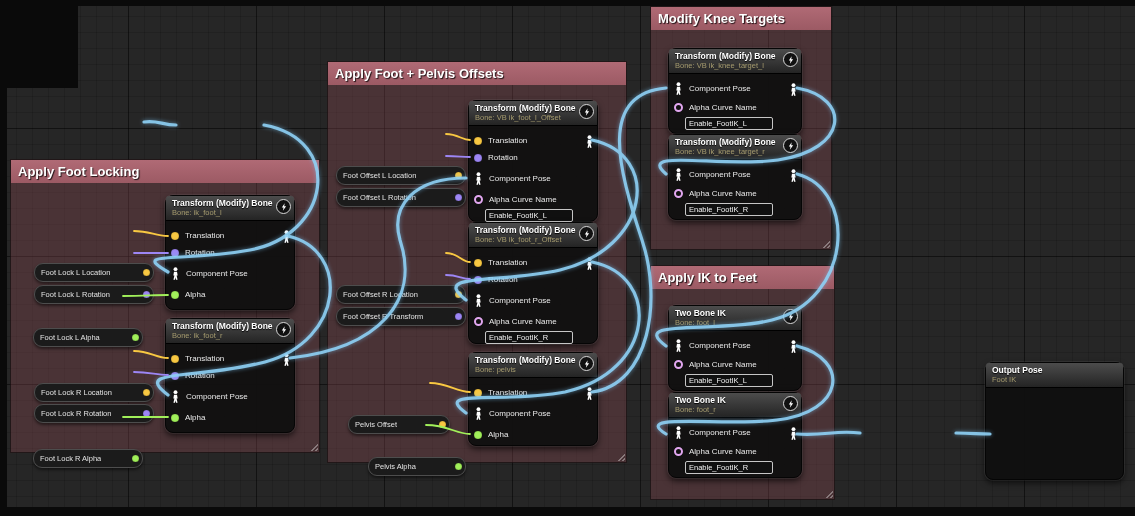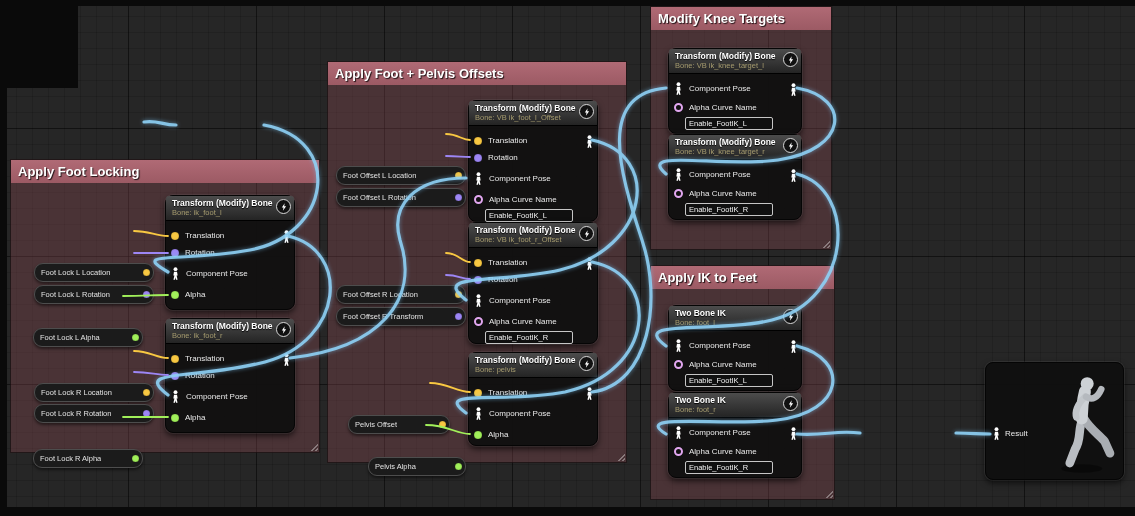--- a/index.html
+++ b/index.html
@@ -419,36 +419,23 @@
         </div>
       <div class="curve-box">Enable_FootIK_R</div>
     </div>
     <svg class="pp pose-out" style="top:34px" viewBox="0 0 8 12">
         <use href="#person"></use>
       </svg>
   </div>
 
 
   <div class="node" style="left:985px;top:362px;width:137px;height:116px">
-    <div class="node-body" style="height:88px">
-      <div class="result-pin">
-        <svg class="pp" viewBox="0 0 8 12">
-            <use href="#person"></use>
-          </svg>
-        <span class="pin-label">Result</span>
-      </div>
-      <svg class="mannequin" viewBox="0 0 60 92">
-        <ellipse cx="27" cy="86" rx="19" ry="4" fill="rgba(0,0,0,0.4)"></ellipse>
-        <path d="M28,40 C23,51 27,58 21,68 L16,81" stroke="#b9bdc2" stroke-width="8" fill="none" stroke-linecap="round"></path>
-        <path d="M29,40 C35,50 43,55 48,61 L53,72" stroke="#a9adb2" stroke-width="8" fill="none" stroke-linecap="round"></path>
-        <path d="M30,15 C28,23 27,31 27,40" stroke="#cdd1d5" stroke-width="11" fill="none" stroke-linecap="round"></path>
-        <path d="M30,20 C24,26 20,32 22,39" stroke="#c2c6ca" stroke-width="6" fill="none" stroke-linecap="round"></path>
-        <path d="M31,20 C37,24 42,20 45,13" stroke="#b5b9be" stroke-width="6" fill="none" stroke-linecap="round"></path>
-        <circle cx="32" cy="8" r="6" fill="#cdd1d5"></circle>
-      </svg>
+    <div class="node-header">
+      <div class="node-title">Output Pose</div>
+      <div class="node-sub">Foot IK</div>
     </div>
   </div>
 
   <svg class="wires" width="1135" height="516" viewBox="0 0 1135 516">
     <g class="pose-wires" fill="none" stroke="#8ed1f6" stroke-width="3.2" stroke-linecap="round" opacity="0.92">
       <path d="M144,122 C158,120 162,125 176,125"></path>
       <path d="M264,125 C345,140 330,235 250,250 C180,263 130,250 168,272"></path>
       <path d="M288,236 C350,250 345,340 265,362 C195,380 132,368 168,395"></path>
       <path d="M290,358 C380,348 420,300 400,240 C390,205 415,178 466,178"></path>
       <path d="M592,140 C662,155 650,248 560,270 C498,284 430,272 466,300"></path>

